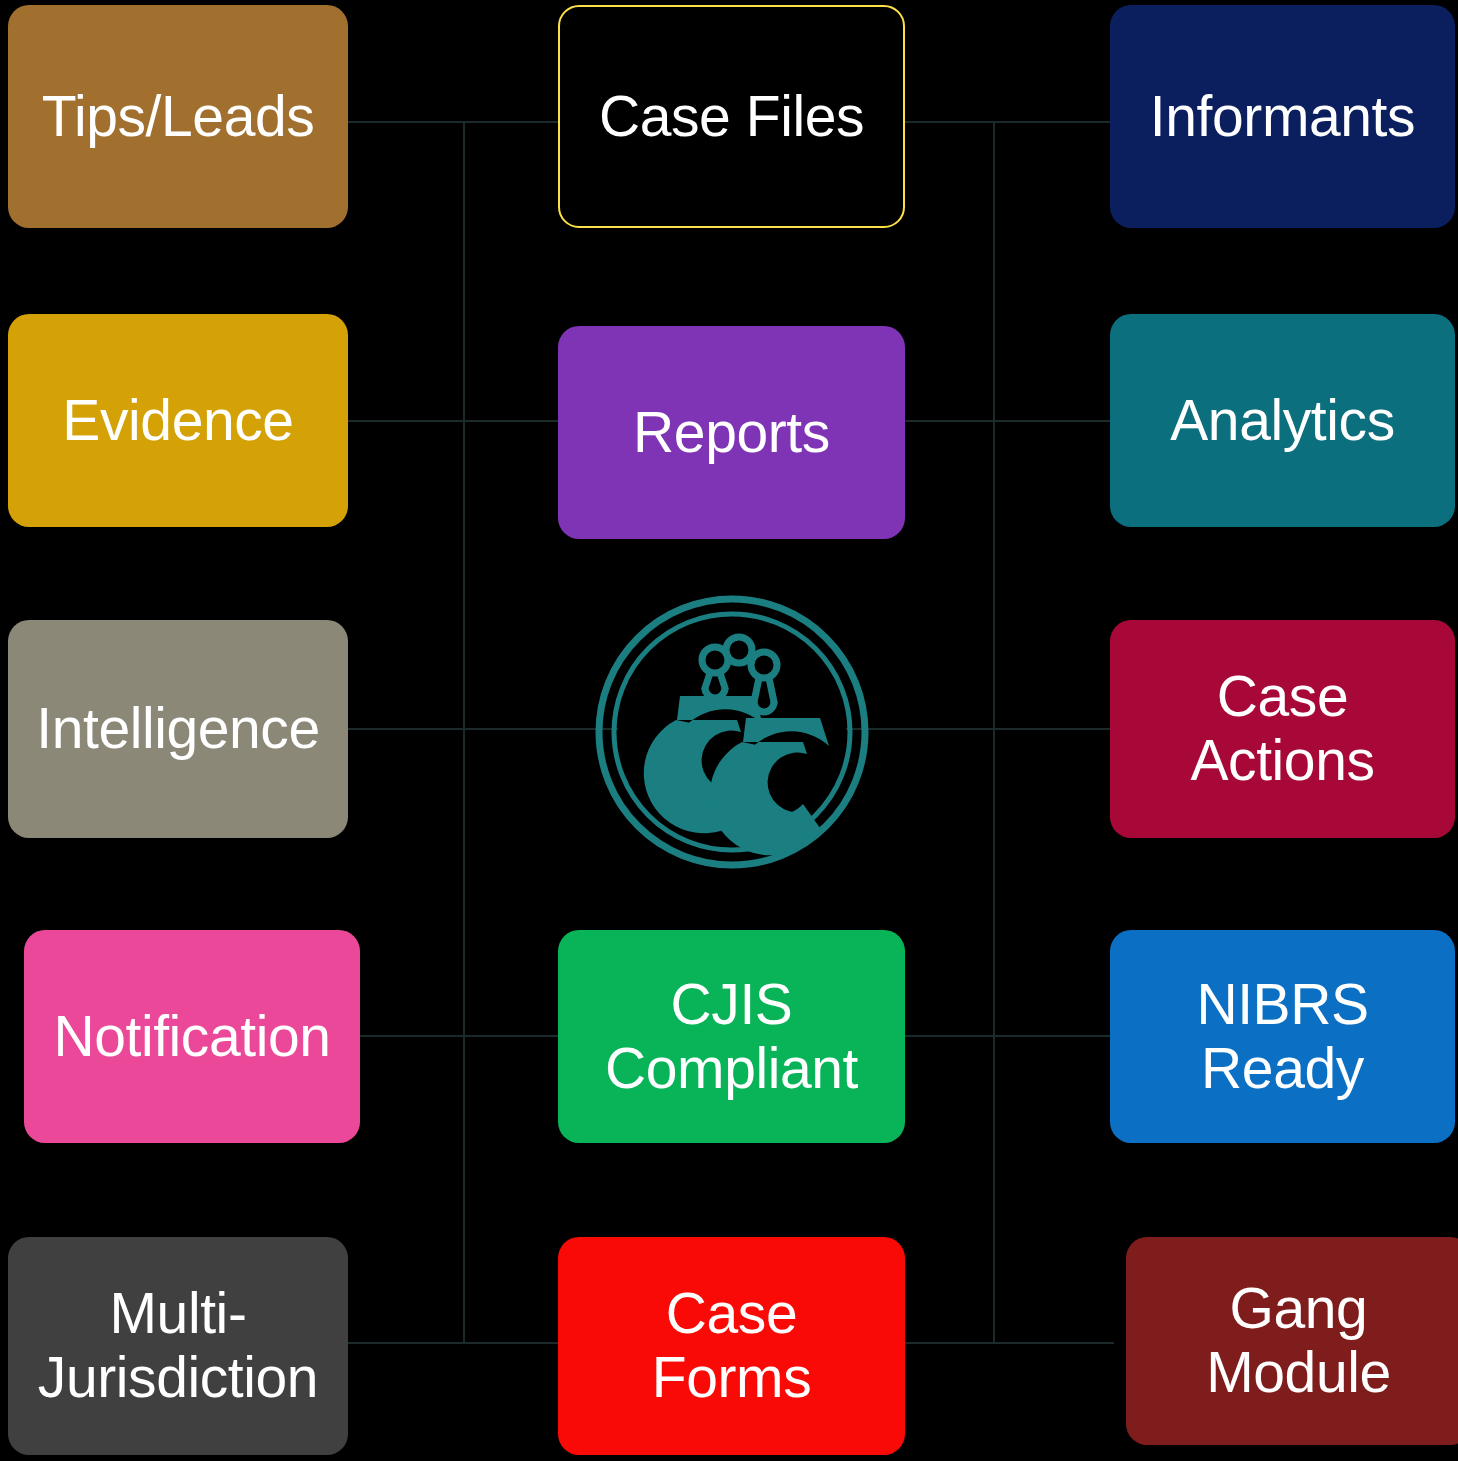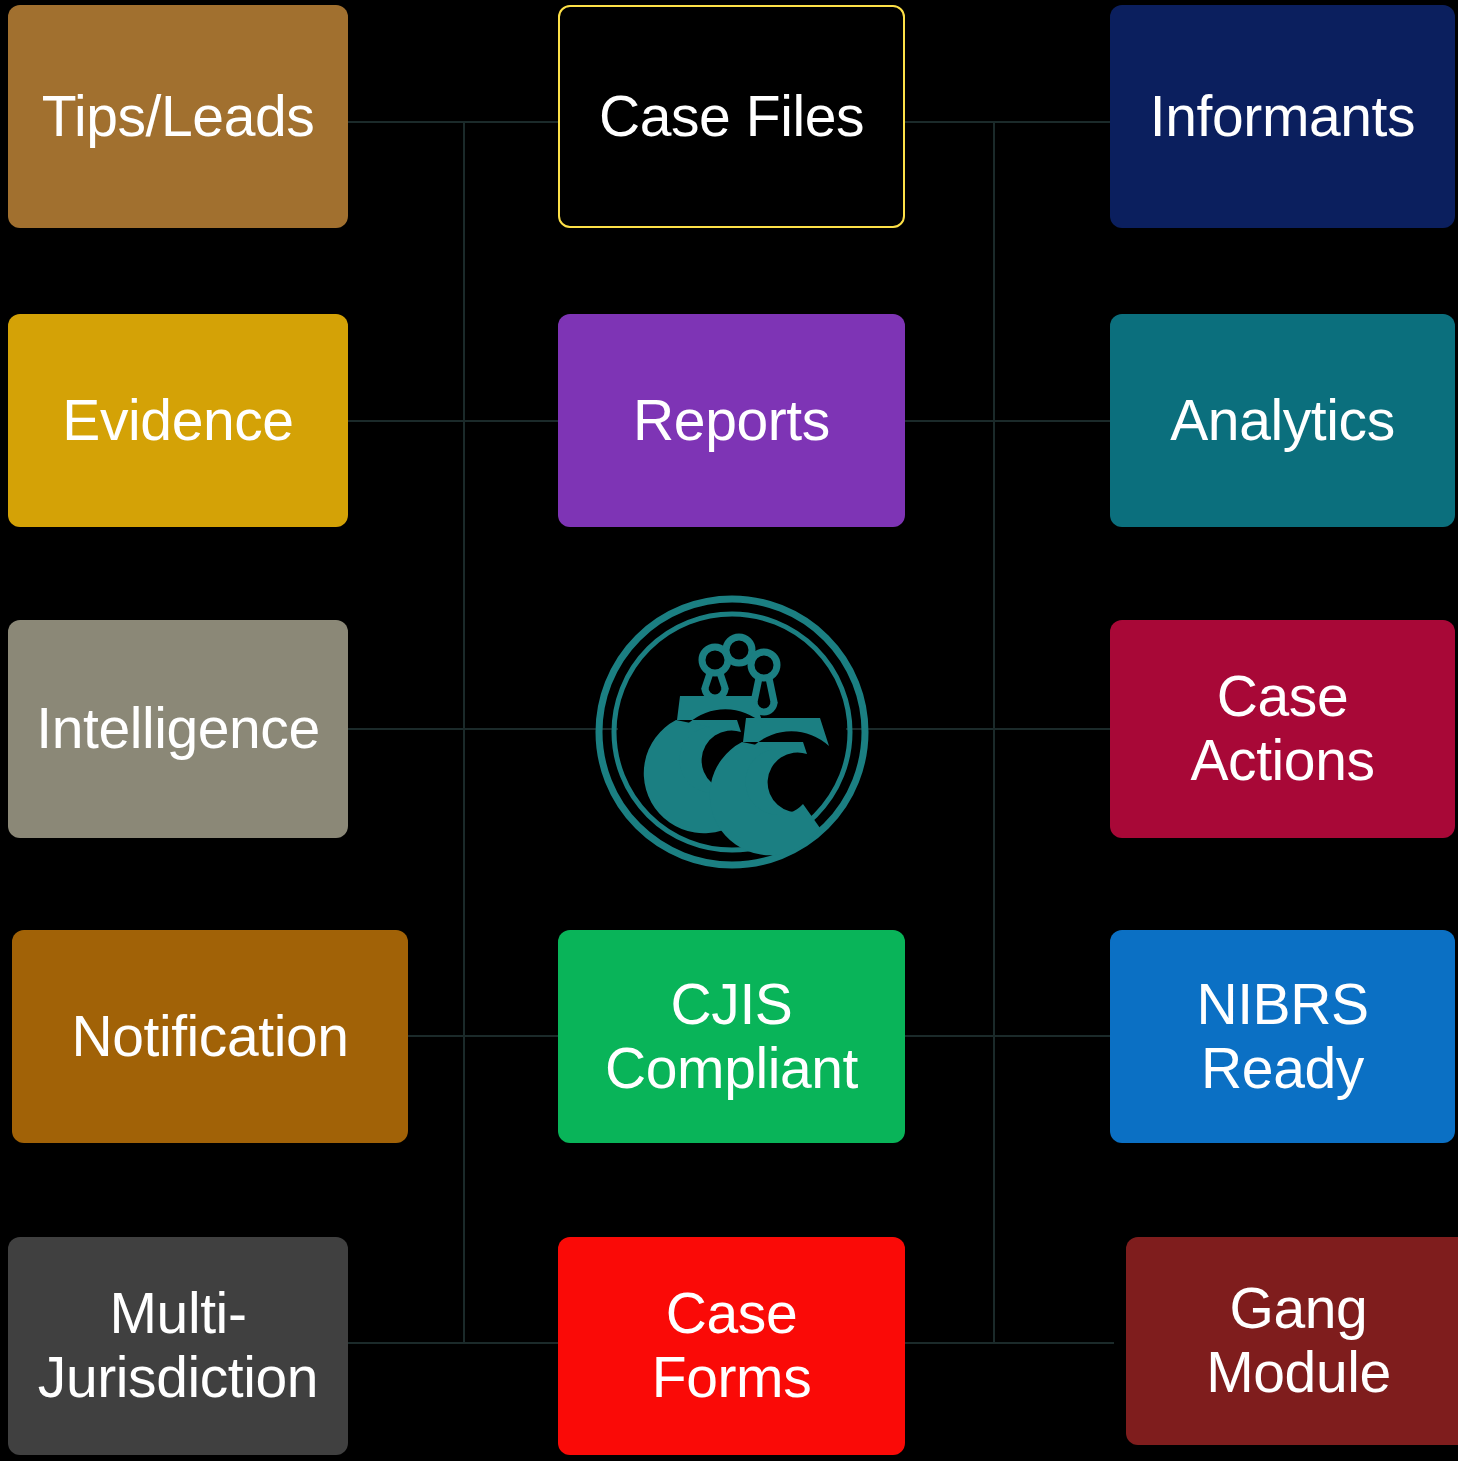--- a/index.html
+++ b/index.html
@@ -7,21 +7,21 @@
   #stage{position:relative;width:1458px;height:1461px;background:#000;}
 
   
   .conn{position:absolute;background:#1b2a2a;}
   .conn.h{height:2px;}
   .conn.v{width:2px;}
 
   
   .node{
     position:absolute;
-    border-radius:12px;
+    border-radius:21px;
     display:flex;
     align-items:center;
     justify-content:center;
     text-align:center;
     color:#fff;
     font-size:57px;
     line-height:1.12;
     font-weight:400;
     letter-spacing:-0.4px;
     box-sizing:border-box;
@@ -53,30 +53,30 @@
   <div class="conn v" style="left: 993px; top: 121px; height: 1221px; background-color: rgb(27, 42, 42);"></div>
 
   <div class="node" style="left: 8px; top: 5px; width: 340px; height: 223px; background-color: rgb(161, 112, 47);">Tips/Leads</div>
 
   <div class="node outline" style="left: 558px; top: 5px; width: 347px; height: 223px; background-color: rgb(0, 0, 0);">Case Files</div>
 
   <div class="node" style="left: 1110px; top: 5px; width: 345px; height: 223px; background-color: rgb(11, 31, 94);">Informants</div>
 
   <div class="node" style="left: 8px; top: 314px; width: 340px; height: 213px; background-color: rgb(212, 162, 6);">Evidence</div>
 
-  <div class="node" style="left: 558px; top: 314px; width: 347px; height: 213px; background-color: rgb(126, 52, 181);">Reports</div>
+  <div class="node" style="left: 558px; top: 326px; width: 347px; height: 213px; background-color: rgb(126, 52, 181);">Reports</div>
 
   <div class="node" style="left: 1110px; top: 314px; width: 345px; height: 213px; background-color: rgb(11, 111, 125); text-align: center;">Analytics</div>
 
   <div class="node" style="left: 8px; top: 620px; width: 340px; height: 218px; background-color: rgb(139, 136, 119);">Intelligence</div>
 
   <div class="node" style="left: 1110px; top: 620px; width: 345px; height: 218px; background-color: rgb(168, 8, 55);">Case
 Actions</div>
 
-  <div class="node" style="left: 12px; top: 930px; width: 396px; height: 213px; background-color: #a16207;">Notification</div>
+  <div class="node" style="left: 24px; top: 930px; width: 336px; height: 213px; background-color: #ec4899;">Notification</div>
 
   <div class="node" style="left: 558px; top: 930px; width: 347px; height: 213px; background-color: rgb(9, 180, 89);">CJIS
 Compliant</div>
 
   <div class="node" style="left: 1110px; top: 930px; width: 345px; height: 213px; background-color: rgb(11, 112, 196);">NIBRS
 Ready</div>
 
   <div class="node" style="left: 8px; top: 1237px; width: 340px; height: 218px; background-color: #404040;">Multi-
 Jurisdiction</div>
 

